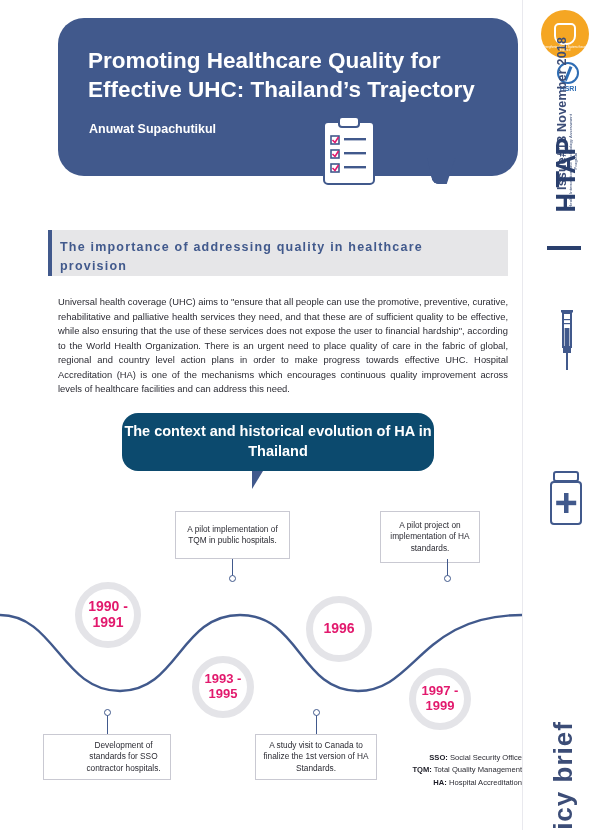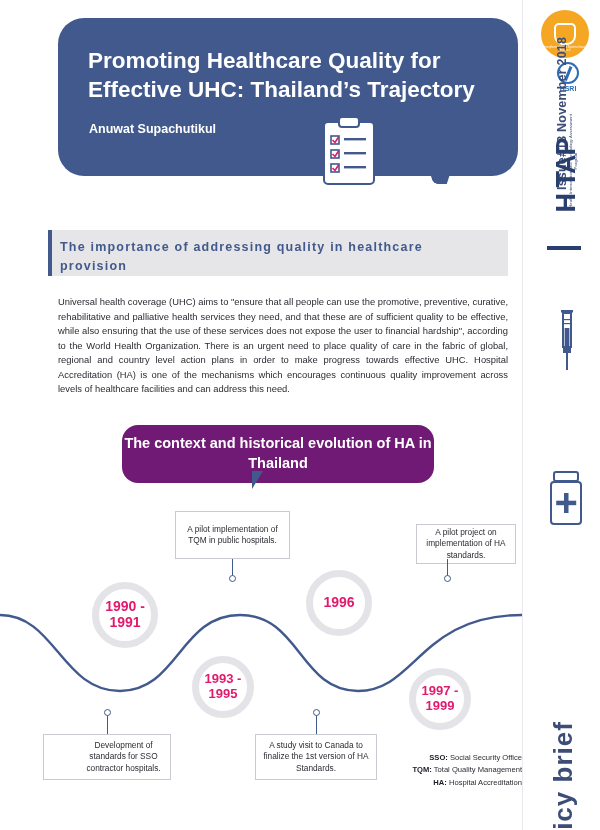--- a/index.html
+++ b/index.html
@@ -219,23 +219,23 @@
     line-height: 1.55;
     color: #2b2b33;
     text-align: justify;
   }
 
   
   .bubble {
     position: absolute;
     top: 413px; left: 122px;
     width: 312px; height: 58px;
-    background: #701a75;
+    background: #0c4a6e;
     border-radius: 16px;
-    display: flex; align-items: center; justify-content: center; margin-top: 12px;
+    display: flex; align-items: center; justify-content: center;
   }
   .bubble-text {
     color: #ffffff;
     font-size: 14.5px;
     font-weight: bold;
     text-align: center;
     line-height: 1.35;
   }
   .bubble-tail {
     position: absolute;
@@ -331,43 +331,43 @@
   <div class="bubble">
     <div class="bubble-text">The context and historical evolution of HA in Thailand</div>
   </div>
   <div class="bubble-tail"></div>
 
   <div class="timeline">
     <svg class="tl-svg" width="522" height="310" viewBox="0 0 522 310">
       <path d="M0 120 C 55 120, 62 196, 120 196 C 178 196, 180 120, 240 120 C 300 120, 300 196, 358 196 C 416 196, 420 120, 522 120" fill="none" stroke="#41598c" stroke-width="2.4"></path>
     </svg>
 
-    <div class="node big" style="left:92px; top:87px;">
+    <div class="node big" style="left:75px; top:87px;">
       <span>1990 - 1991</span>
     </div>
 
     <div class="node mid" style="left:192px; top:161px;">
       <span>1993 - 1995</span>
     </div>
 
-    <div class="node big" style="left:306px; top:75px;align-items:center;">
+    <div class="node big" style="left:306px; top:101px;align-items:center;">
       <span>1996</span>
     </div>
 
     <div class="node mid" style="left:409px; top:173px;">
       <span>1997 - 1999</span>
     </div>
 
     <div class="callout" style="left:175px; top:16px; width:115px; height:48px;">
       <span>A pilot implementation of TQM in public hospitals.</span>
     </div>
     <div class="stem" style="left:232px; top:64px; height:19px;"></div>
     <div class="dot" style="left:229px; top:80px;"></div>
 
-    <div class="callout" style="left:416px; top:16px; width:100px; height:40px;margin-top:13px;">
+    <div class="callout" style="left:380px; top:16px; width:100px; height:52px;">
       <span>A pilot project on implementation of HA standards.</span>
     </div>
     <div class="stem" style="left:447px; top:64px; height:19px;"></div>
     <div class="dot" style="left:444px; top:80px;"></div>
 
     <div class="callout" style="left:43px; top:239px; width:128px; height:46px;padding-left:39px;">
       <span>Development of standards for SSO contractor hospitals.</span>
     </div>
     <div class="stem" style="left:107px; top:218px; height:21px;"></div>
     <div class="dot" style="left:104px; top:214px;"></div>

